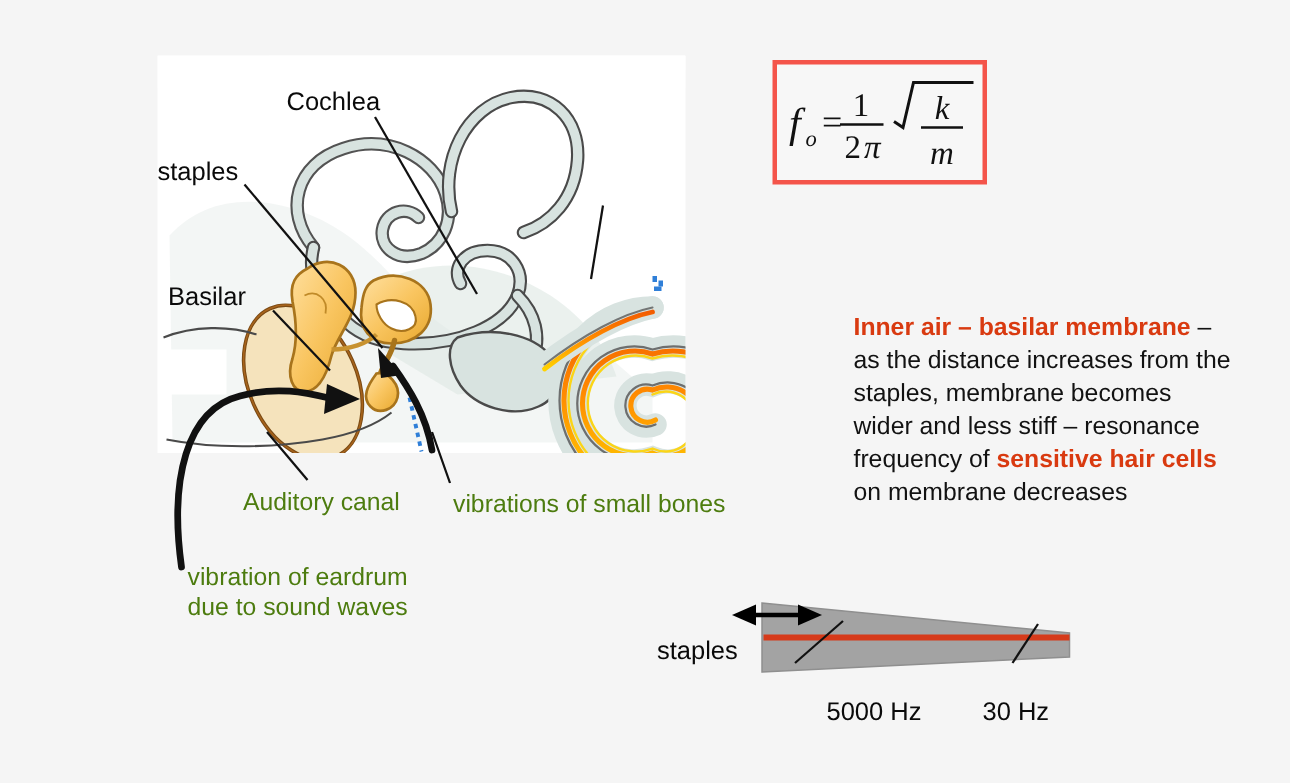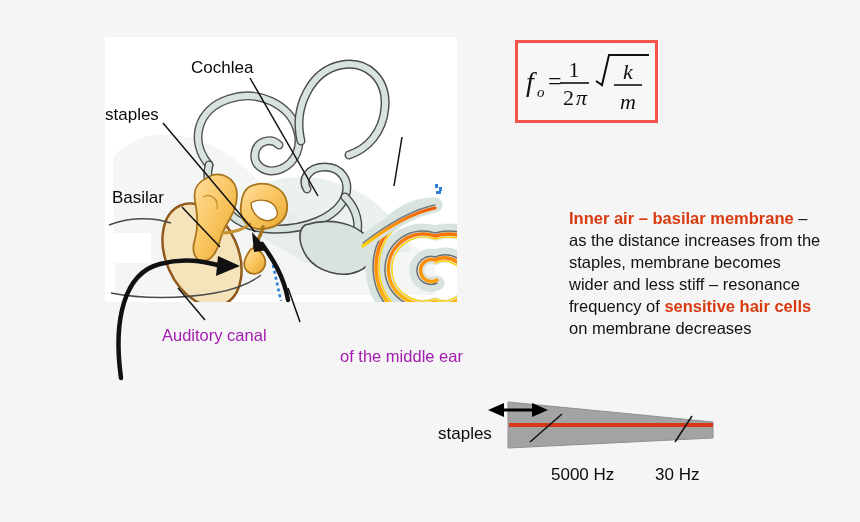--- a/index.html
+++ b/index.html
@@ -47,21 +47,21 @@
   }
   #label-cochlea   { left: 191px; top: 58px; }
   #label-staples   { left: 105px; top: 105px; }
   #label-basilar   { left: 352px; top: 95px; text-align: left; }
   #label-eardrum   { left: 112px; top: 188px; }
 
   .bottom-label {
     position: absolute;
     font-family: "Liberation Sans", sans-serif;
     font-size: 16.5px;
-    color: #a21caf;
+    color: #4d7c0f;
     line-height: 20px;
     white-space: nowrap;
   }
   #label-auditory  { left: 162px; top: 325px; }
   #label-vibsmall  { left: 302px; top: 326px; }
   #label-vibear    { left: 125px; top: 375px; }
 
   
   #formula-box {
     position: absolute;
@@ -271,24 +271,27 @@
     </g>
   </svg>
 
   <div class="ear-label" id="label-cochlea">Cochlea</div>
   <div class="ear-label" id="label-staples">staples</div>
   <div class="ear-label" id="label-eardrum">Basilar</div>
 
   <div class="bottom-label" id="label-auditory">Auditory canal</div>
 
   <div class="bottom-label" id="label-vibsmall">
-    <br>
-    <span style="display:inline-block;margin-left:38px;">of the middle ear</span>
-  </div>
-
+    <span>vibrations of small bones</span><br>
+  </div>
+
+  <div class="bottom-label" id="label-vibear">
+    <span>vibration of eardrum</span><br>
+    <span>due to sound waves</span>
+  </div>
 
   <div id="formula-box">
     <svg id="formula-svg" width="137" height="77" viewBox="0 0 137 77">
       <g font-family="Liberation Serif, serif" fill="#111111">
         <text x="8" y="48" font-size="28" font-style="italic">f</text>
         <text x="19" y="54" font-size="15" font-style="italic">o</text>
         <text x="30" y="46" font-size="24">=</text>
         <text x="56" y="34" font-size="22" text-anchor="middle">1</text>
         <line x1="42" y1="40" x2="71" y2="40" stroke="#111111" stroke-width="1.6"></line>
         <text x="45" y="62" font-size="22">2</text>

